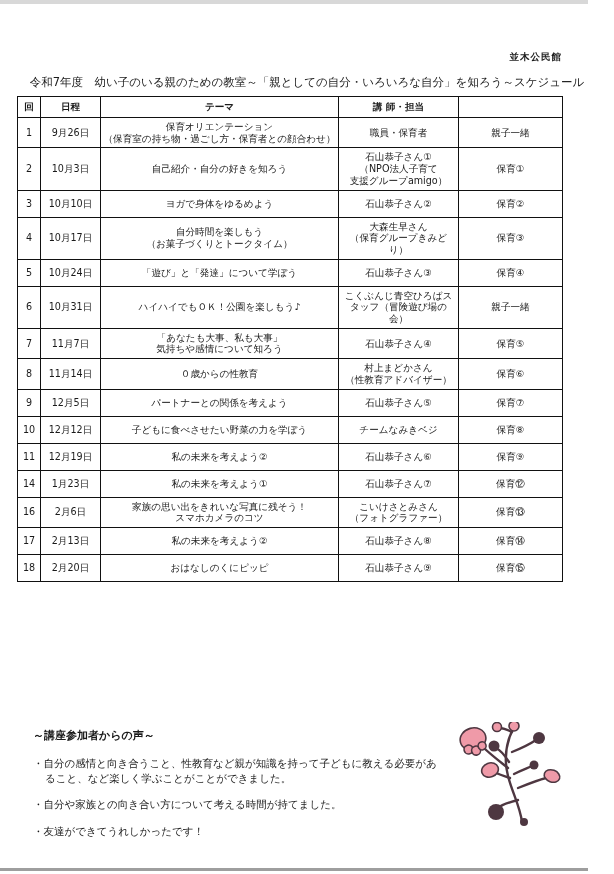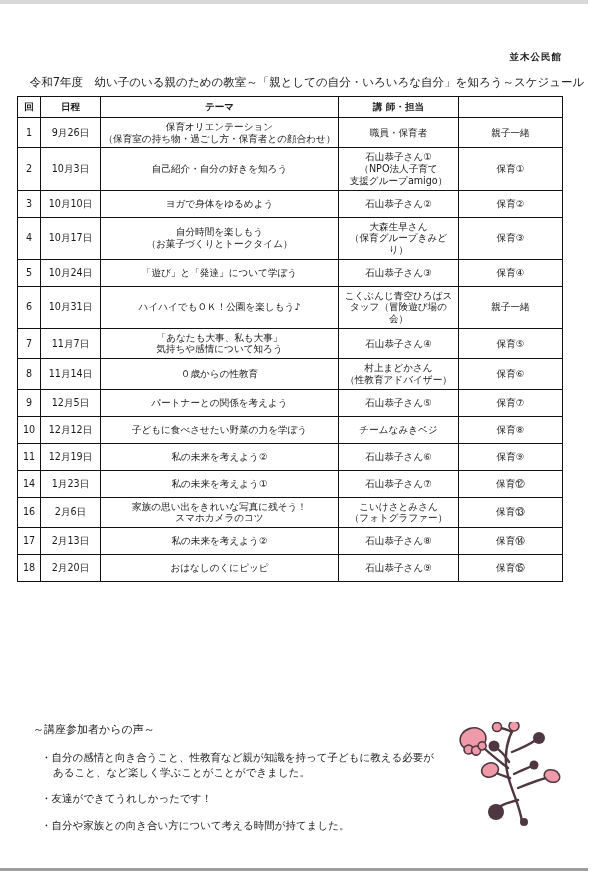--- a/index.html
+++ b/index.html
@@ -25,22 +25,22 @@
   }
   .sched th{font-weight:bold;height:21px;padding:2px;}
   .sched td{height:27px;}
   .col-no{width:23px;}
   .col-date{width:60px;}
   .col-theme{width:238px;}
   .col-teacher{width:120px;}
   .col-care{width:104px;}
 
   .voices{position:absolute;top:722px;left:33px;width:412px;}
-  .voices-heading{font-size:11px;font-weight:normal;margin:0 0 13px 0;}
-  .voices-list{list-style:none;margin:8px;padding:0;}
+  .voices-heading{font-size:11px;font-weight:bold;margin:6px 0 13px 0;}
+  .voices-list{list-style:none;margin:0;padding:0;}
   .voices-list li{
     font-size:10.5px;line-height:1.4;margin:0 0 12px 0;
     padding-left:12px;text-indent:-12px;font-weight:500;
   }
   .flower{position:absolute;top:722px;left:448px;width:120px;height:104px;}
 </style>
 </head>
 <body>
 
 <div class="page">
@@ -205,23 +205,23 @@
 
       </tbody>
   </table>
 
   <div class="voices">
     <p class="voices-heading">～講座参加者からの声～</p>
     <ul class="voices-list">
 
         <li>・自分の感情と向き合うこと、性教育など親が知識を持って子どもに教える必要があること、など楽しく学ぶことがことができました。</li>
 
+        <li>・自分や家族との向き合い方について考える時間が持てました。</li>
+
         <li>・友達ができてうれしかったです！</li>
-
-        <li>・自分や家族との向き合い方について考える時間が持てました。</li>
       </ul>
   </div>
 
   <svg class="flower" viewBox="0 0 120 104" xmlns="http://www.w3.org/2000/svg">
     <g fill="none" stroke="#4e3741" stroke-width="2.4" stroke-linecap="round">
       <path d="M74,100 C72,84 64,70 60,54 C56,38 58,20 66,5"></path>
       <path d="M64,10 C60,8 55,6 51,6"></path>
       <path d="M61,40 C56,32 52,28 48,26"></path>
       <path d="M60,46 C50,38 42,32 36,26"></path>
       <path d="M62,56 C56,54 50,52 46,50"></path>

